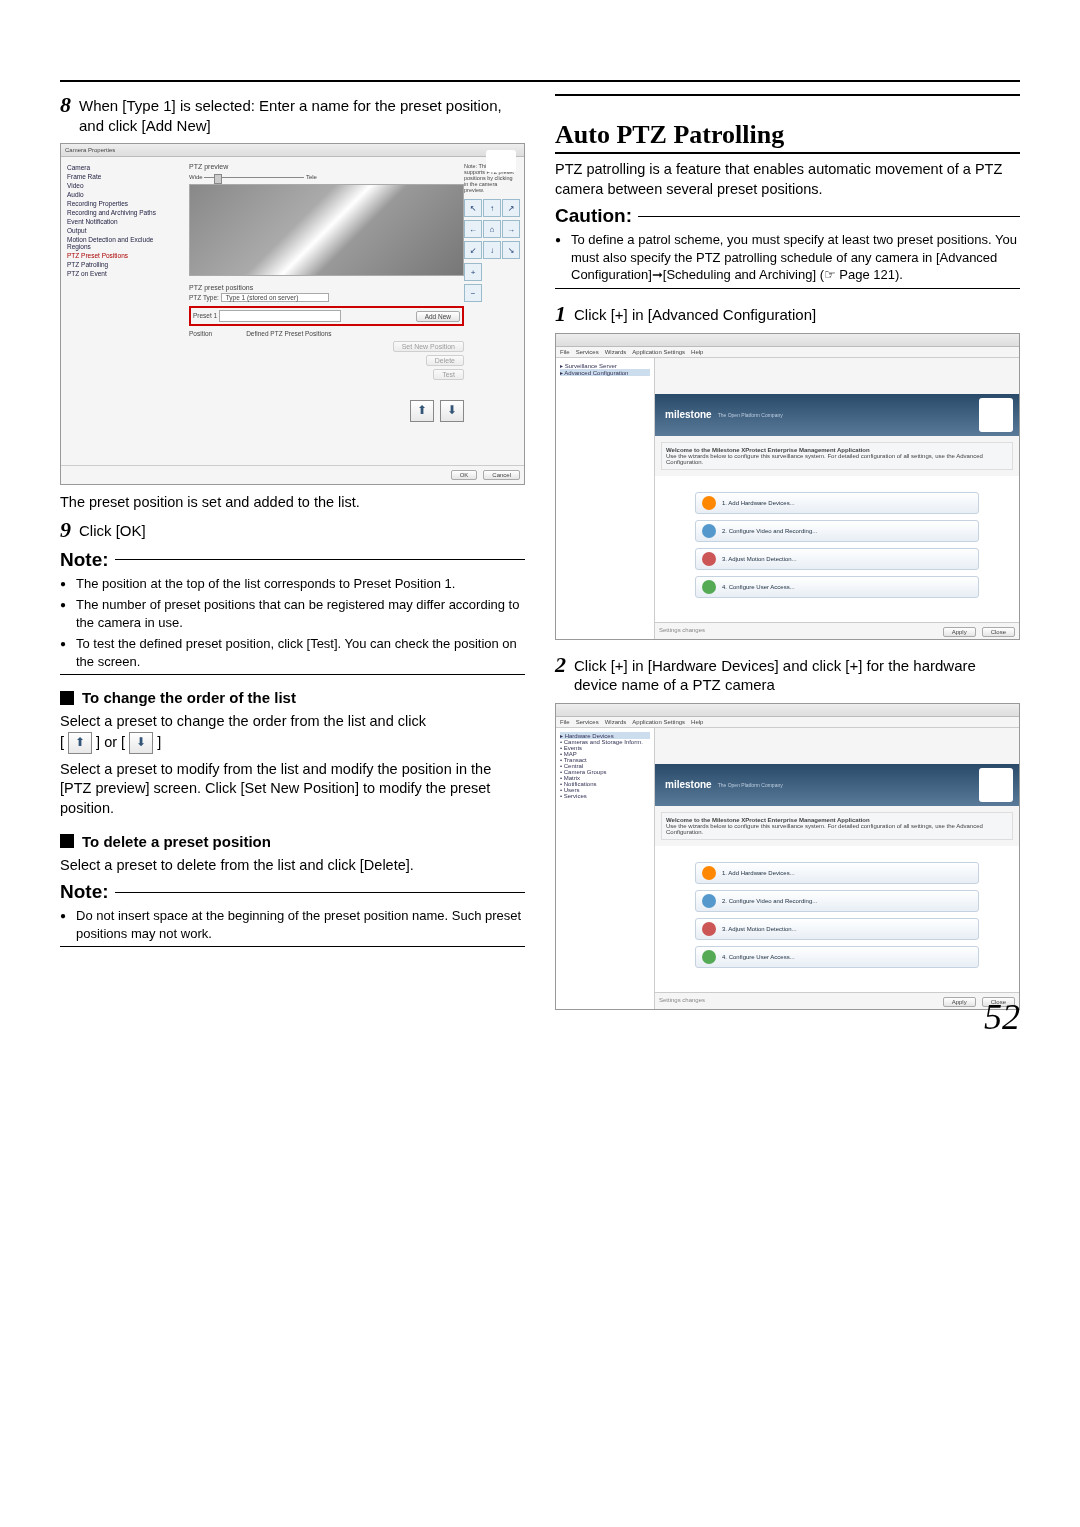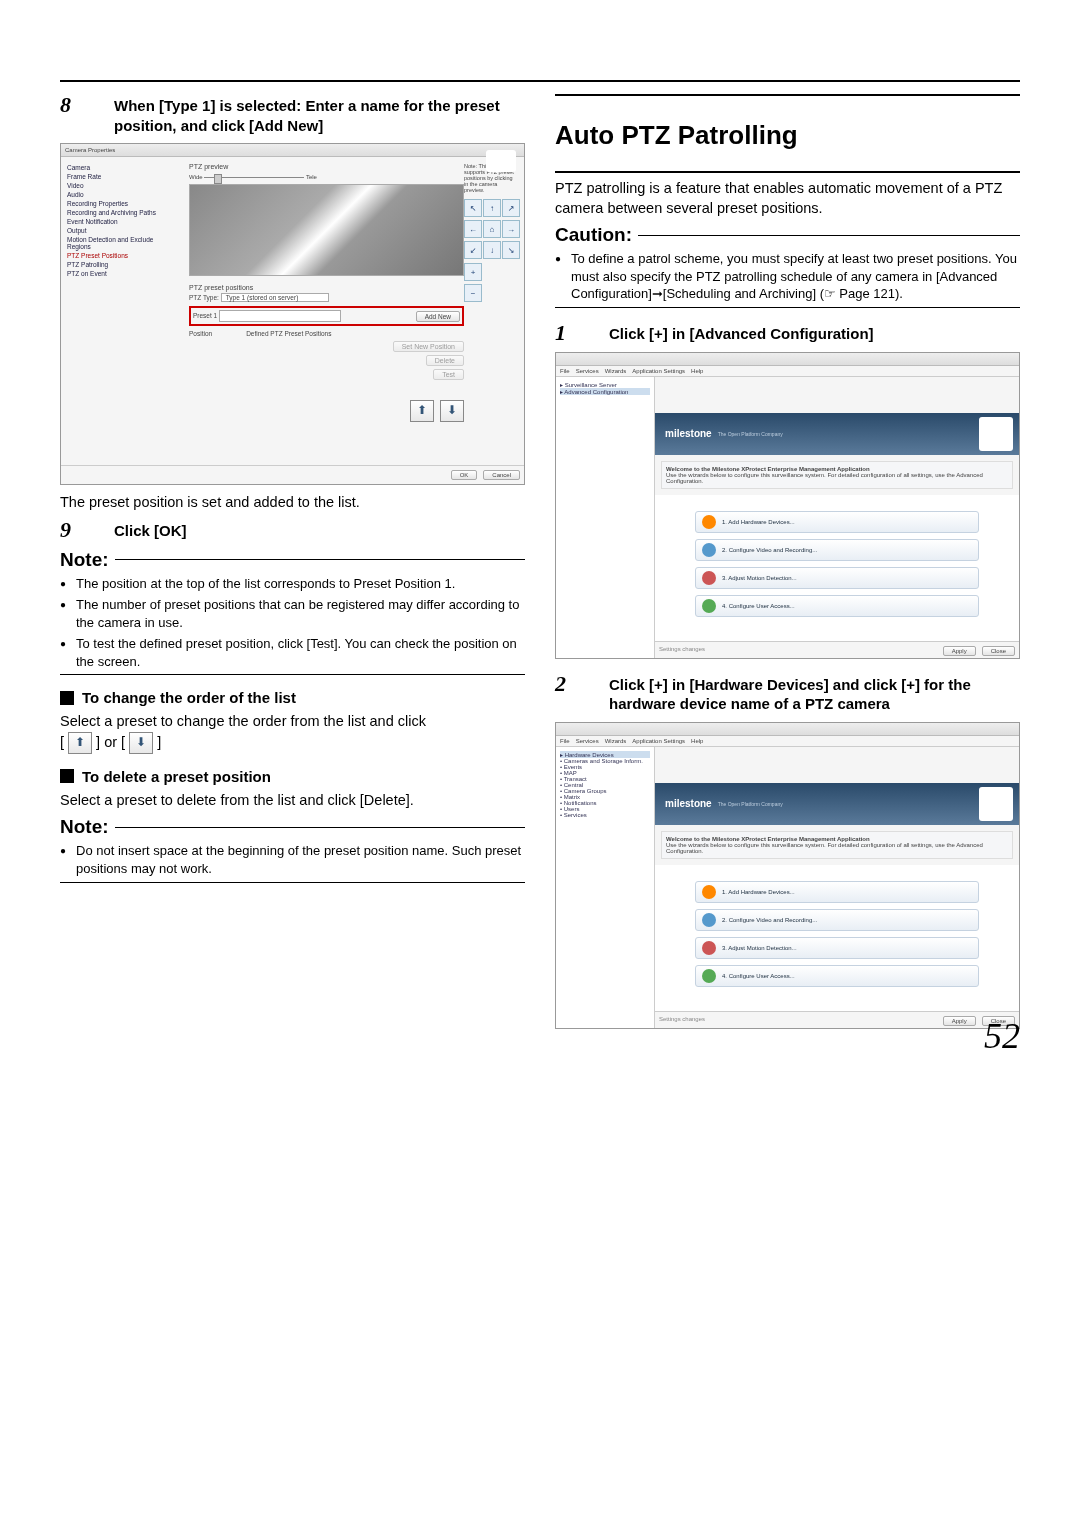--- a/index.html
+++ b/index.html
@@ -32,25 +32,24 @@
     margin-bottom: 8px;
   }
   .step-num {
     font-family: Georgia, 'Times New Roman', serif;
     font-style: italic;
     font-weight: bold;
     font-size: 22px;
     line-height: 1;
   }
   .step-text {
-    font-weight: bold;
+    font-weight: normal;
     font-size: 15px;
     line-height: 1.3;
     padding-top: 2px;
-    margin-left: 35px;
   }
   .screenshot {
     border: 1px solid #999;
     background: #f5f5f5;
     height: 340px;
     margin: 8px 0;
     position: relative;
     font-size: 7px;
     color: #444;
     overflow: hidden;
@@ -262,21 +261,22 @@
     text-align:center;
     line-height:18px;
     font-size:12px;
     color:#357;
   }
   h2.section {
     font-size:26px;
     font-weight:bold;
     margin:0 0 4px 0;
     border-bottom:2px solid #000;
-    padding-bottom:20px;
+    padding-bottom:2px;
+    font-family:Liberation Serif, serif;
   }
   .col-right-rule {
     border-top:2px solid #000;
     margin-bottom:24px;
   }
   .page-num {
     position:absolute;
     right:60px;
     bottom:20px;
     font-family: Georgia,'Times New Roman',serif;
@@ -407,20 +407,21 @@
         </div>
       <div class="body-text">
         <span>Select a preset to change the order from the list and click</span><br>
         <span>[</span>
         <span class="icon-btn">⬆</span>
         <span>] or [</span>
         <span class="icon-btn">⬇</span>
         <span>]</span>
       </div>
 
+      <div class="body-text">Select a preset to modify from the list and modify the position in the [PTZ preview] screen. Click [Set New Position] to modify the preset position.</div>
 
       <div class="sub-h">
           <span>To delete a preset position</span>
         </div>
       <div class="body-text">Select a preset to delete from the list and click [Delete].</div>
 
       <div class="note-row">
         <span class="note-label">Note:</span>
         <hr class="note-rule">
       </div>

